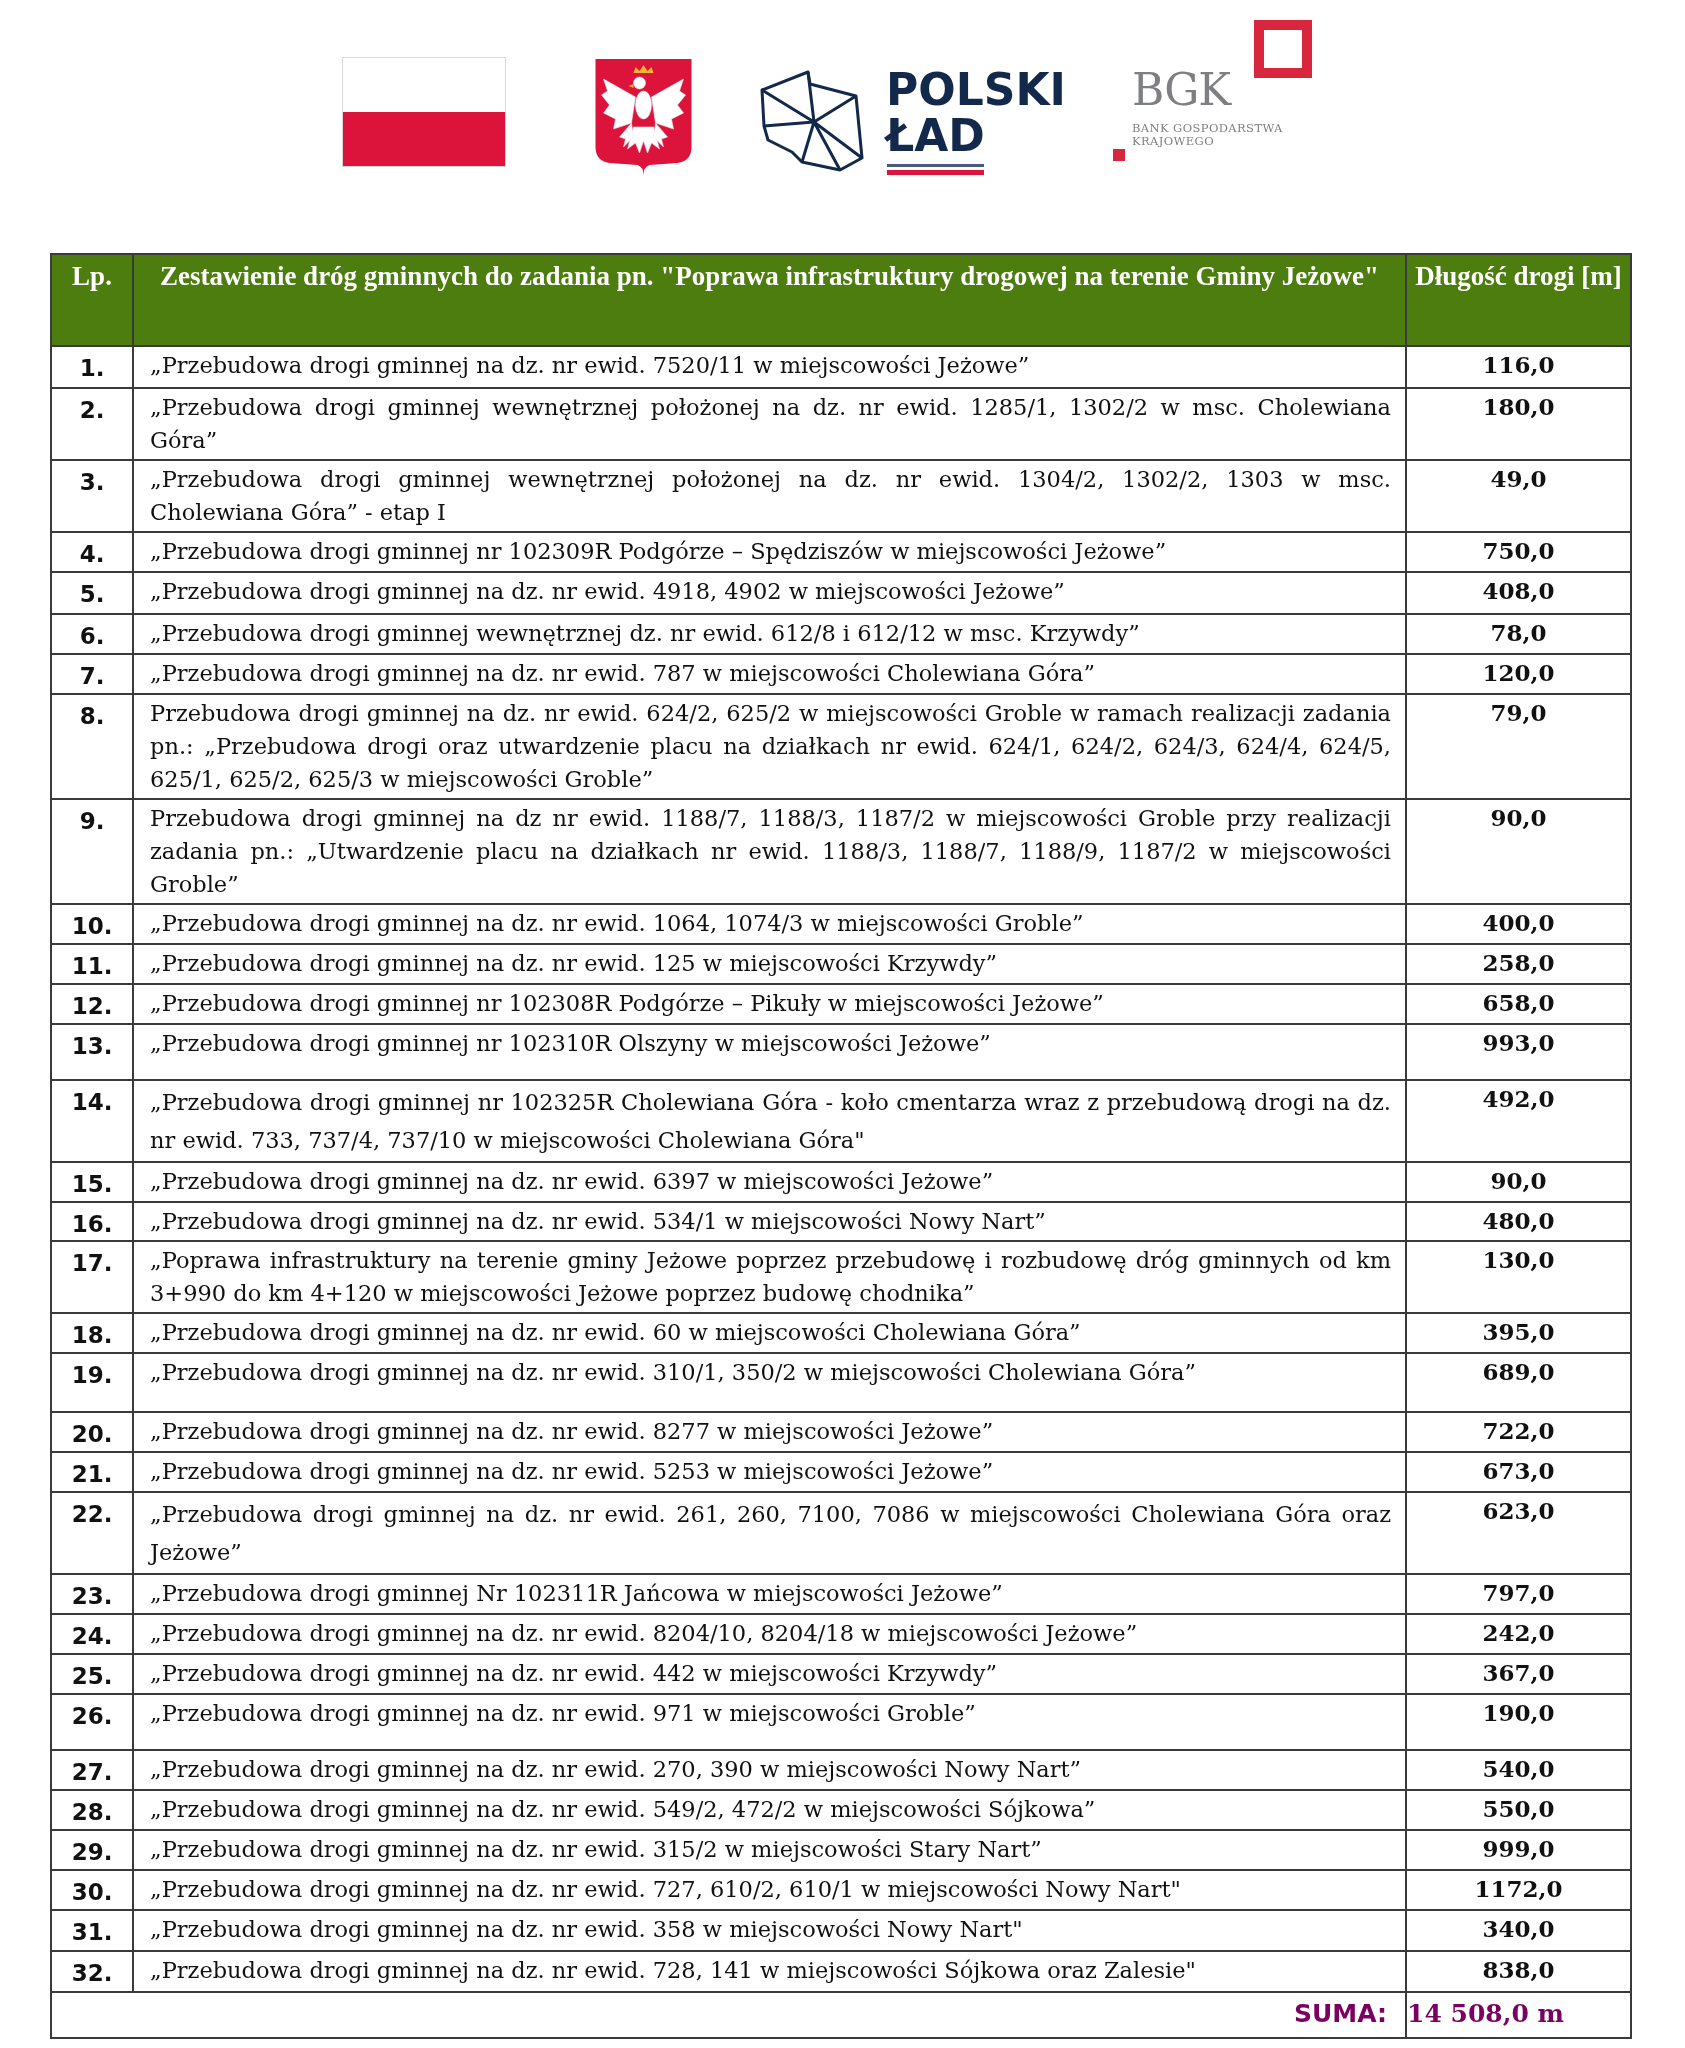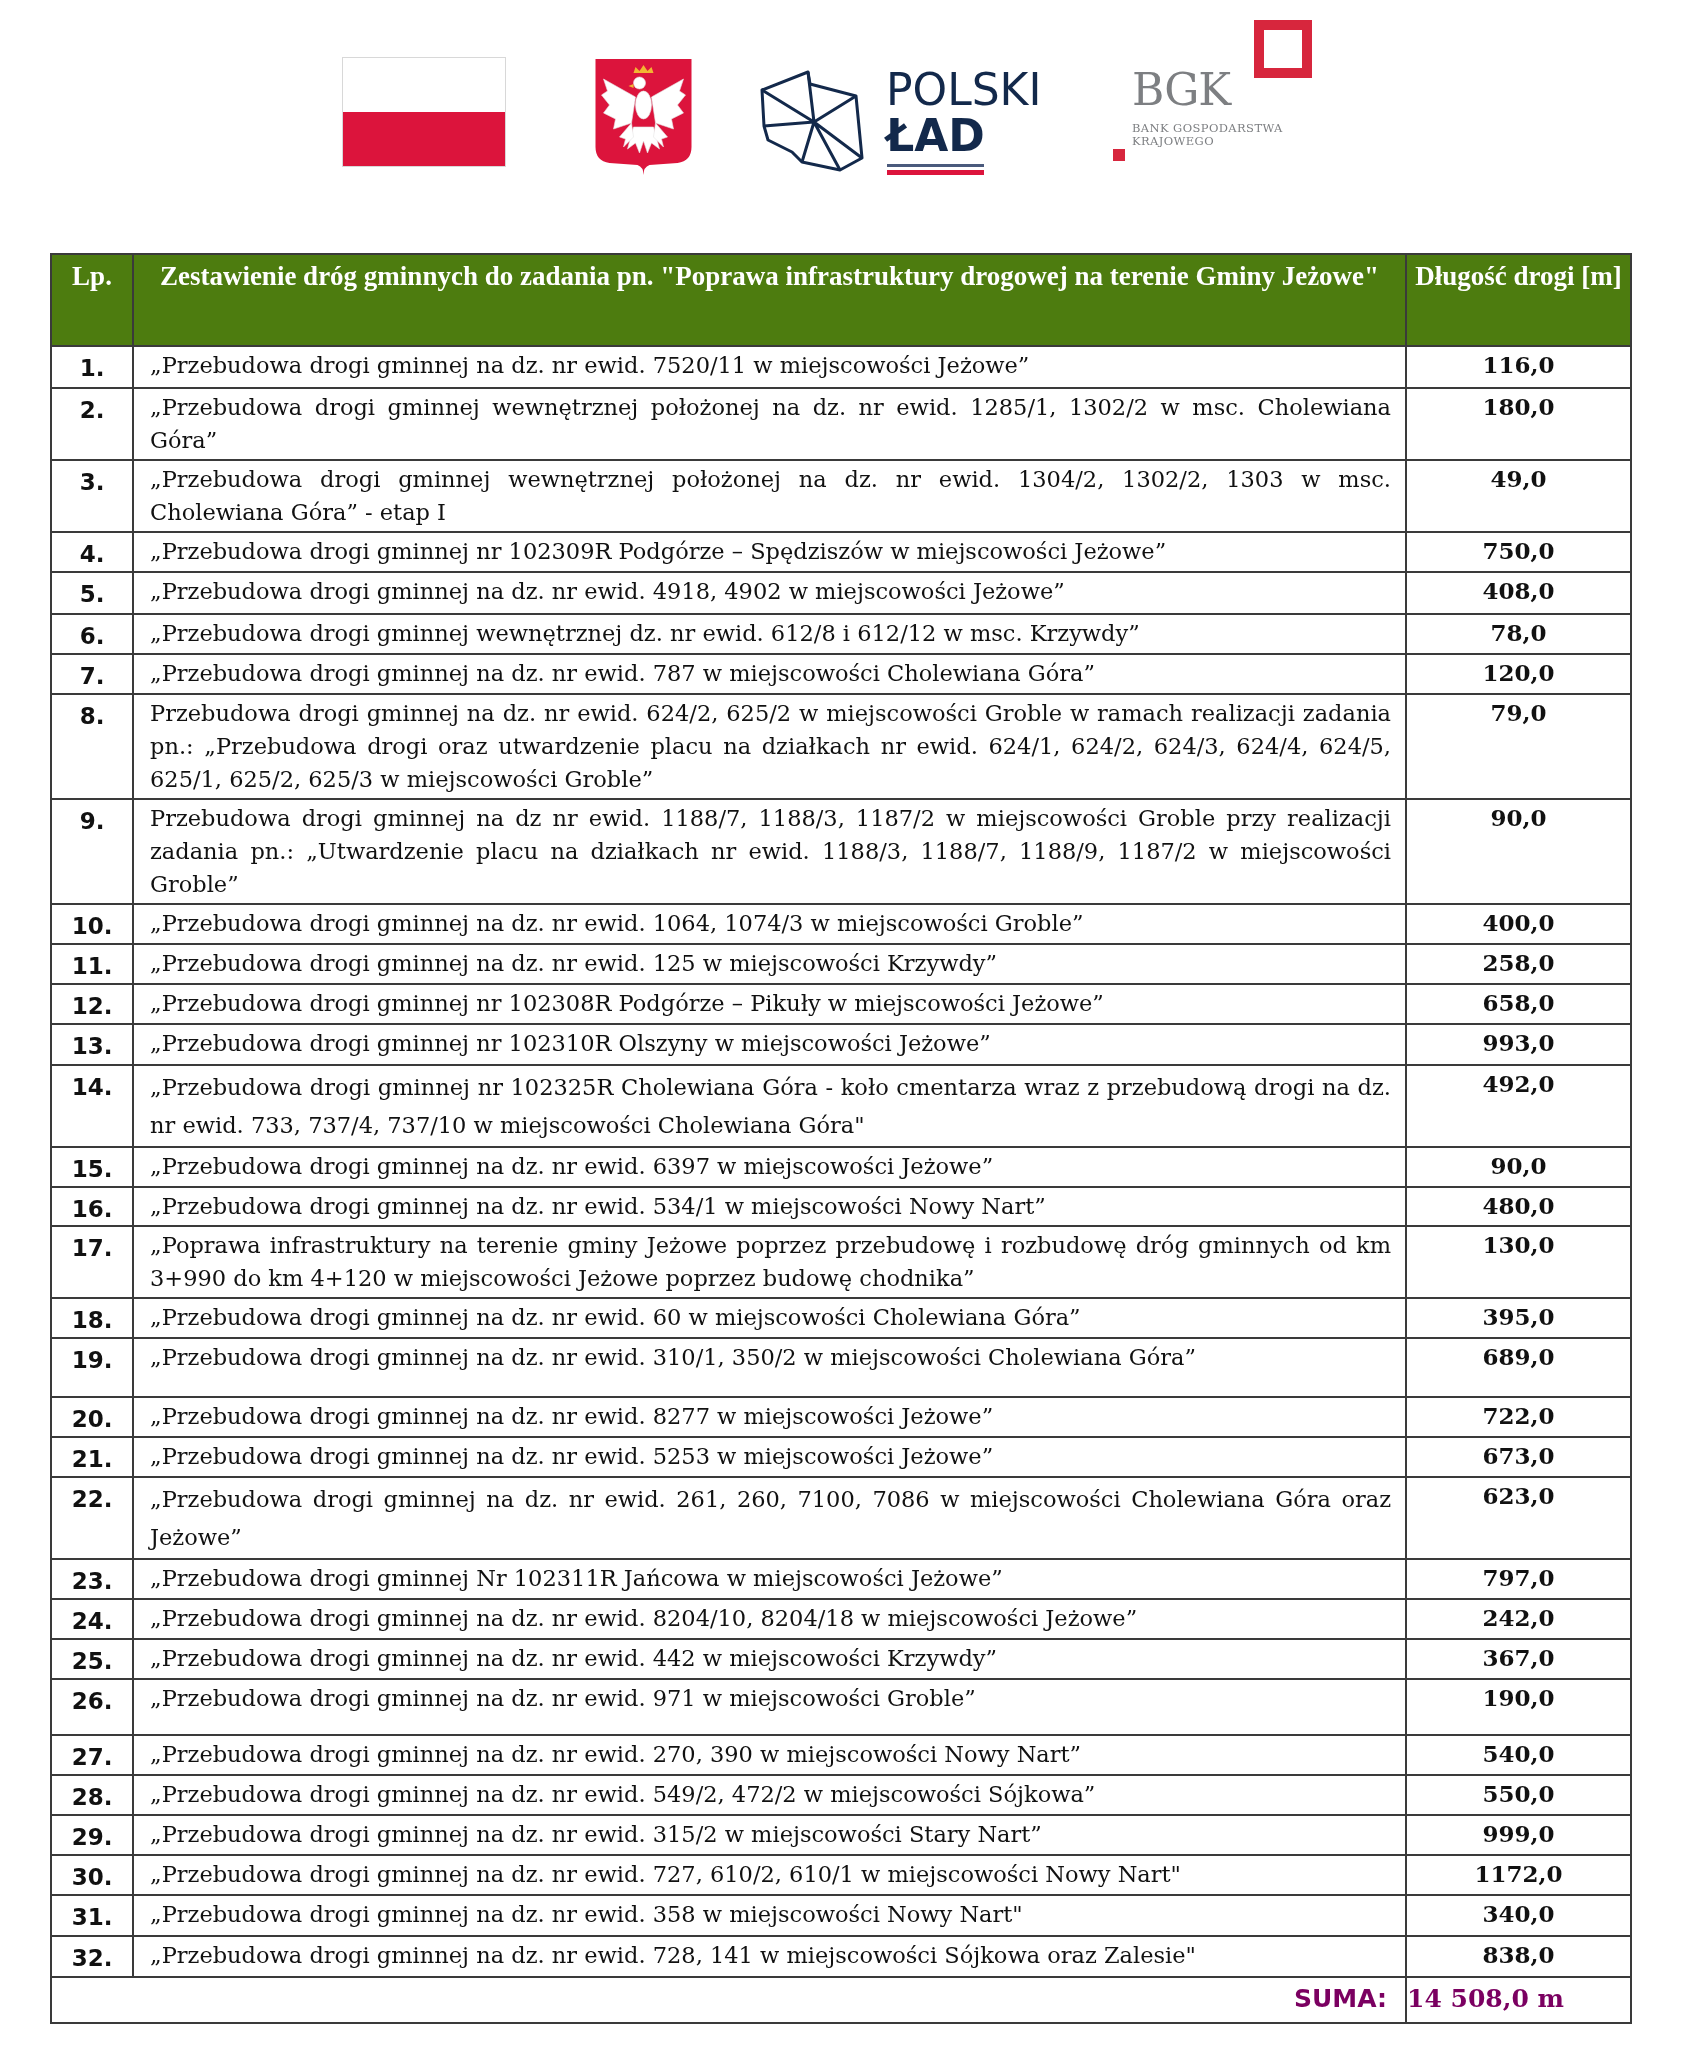--- a/index.html
+++ b/index.html
@@ -8,21 +8,21 @@
   
   .logos { position: absolute; left: 0; top: 0; width: 1685px; height: 200px; }
   .flag { position: absolute; left: 342px; top: 57px; width: 164px; height: 110px;
           border: 1px solid #d8d8d8; box-sizing: border-box; }
   .flag .white { height: 50%; background: #ffffff; }
   .flag .red { height: 50%; background: #dc143c; }
   .emblem { position: absolute; left: 593px; top: 57px; width: 101px; height: 118px; }
   .pl-lad { position: absolute; left: 758px; top: 66px; width: 300px; height: 110px; }
   .pl-lad .txt { position: absolute; left: 128px; top: 0; font-family: "DejaVu Sans", sans-serif;
                  color: #13294b; line-height: 1; }
-  .pl-lad .polski { font-size: 44px; font-weight: normal; letter-spacing: 0px; top: 2px; }
+  .pl-lad .polski { font-size: 44px; font-weight: bold; letter-spacing: 0px; top: 2px; }
   .pl-lad .lad { font-size: 44px; font-weight: bold; top: 48px; }
   .pl-lad .bar1 { position: absolute; left: 129px; top: 98px; width: 97px; height: 3px; background: #4a5a7c; }
   .pl-lad .bar2 { position: absolute; left: 129px; top: 104px; width: 97px; height: 5px; background: #dc143c; }
   .bgk { position: absolute; left: 1112px; top: 18px; width: 210px; height: 150px; }
   .bgk .sq { position: absolute; left: 142px; top: 2px; width: 58px; height: 58px;
              border: 10px solid #d7263d; box-sizing: border-box; }
   .bgk .letters { position: absolute; left: 20px; top: 50px; font-family: "DejaVu Serif", serif;
                   font-size: 44px; color: #7d7f82; letter-spacing: -1px; line-height: 1; }
   .bgk .name { position: absolute; left: 20px; top: 104px; font-family: "DejaVu Serif", serif;
                font-size: 11.5px; color: #7d7f82; letter-spacing: 0.4px; line-height: 13px; }
@@ -167,21 +167,21 @@
       <tr style="height: 40px;">
     <td class="lp">11.</td>
     <td class="desc">„Przebudowa drogi gminnej na dz. nr ewid. 125 w miejscowości Krzywdy”</td>
     <td class="len">258,0</td>
   </tr>
       <tr style="height: 40px;">
     <td class="lp">12.</td>
     <td class="desc">„Przebudowa drogi gminnej nr 102308R Podgórze – Pikuły w miejscowości Jeżowe”</td>
     <td class="len">658,0</td>
   </tr>
-      <tr style="height: 41px;">
+      <tr style="height: 56px;">
     <td class="lp">13.</td>
     <td class="desc">„Przebudowa drogi gminnej nr 102310R Olszyny w miejscowości Jeżowe”</td>
     <td class="len">993,0</td>
   </tr>
       <tr style="height: 79px;">
     <td class="lp">14.</td>
     <td class="desc tall">„Przebudowa drogi gminnej nr 102325R Cholewiana Góra - koło cmentarza wraz z przebudową drogi na dz. nr ewid. 733, 737/4, 737/10 w miejscowości Cholewiana Góra"</td>
     <td class="len">492,0</td>
   </tr>
       <tr style="height: 40px;">

